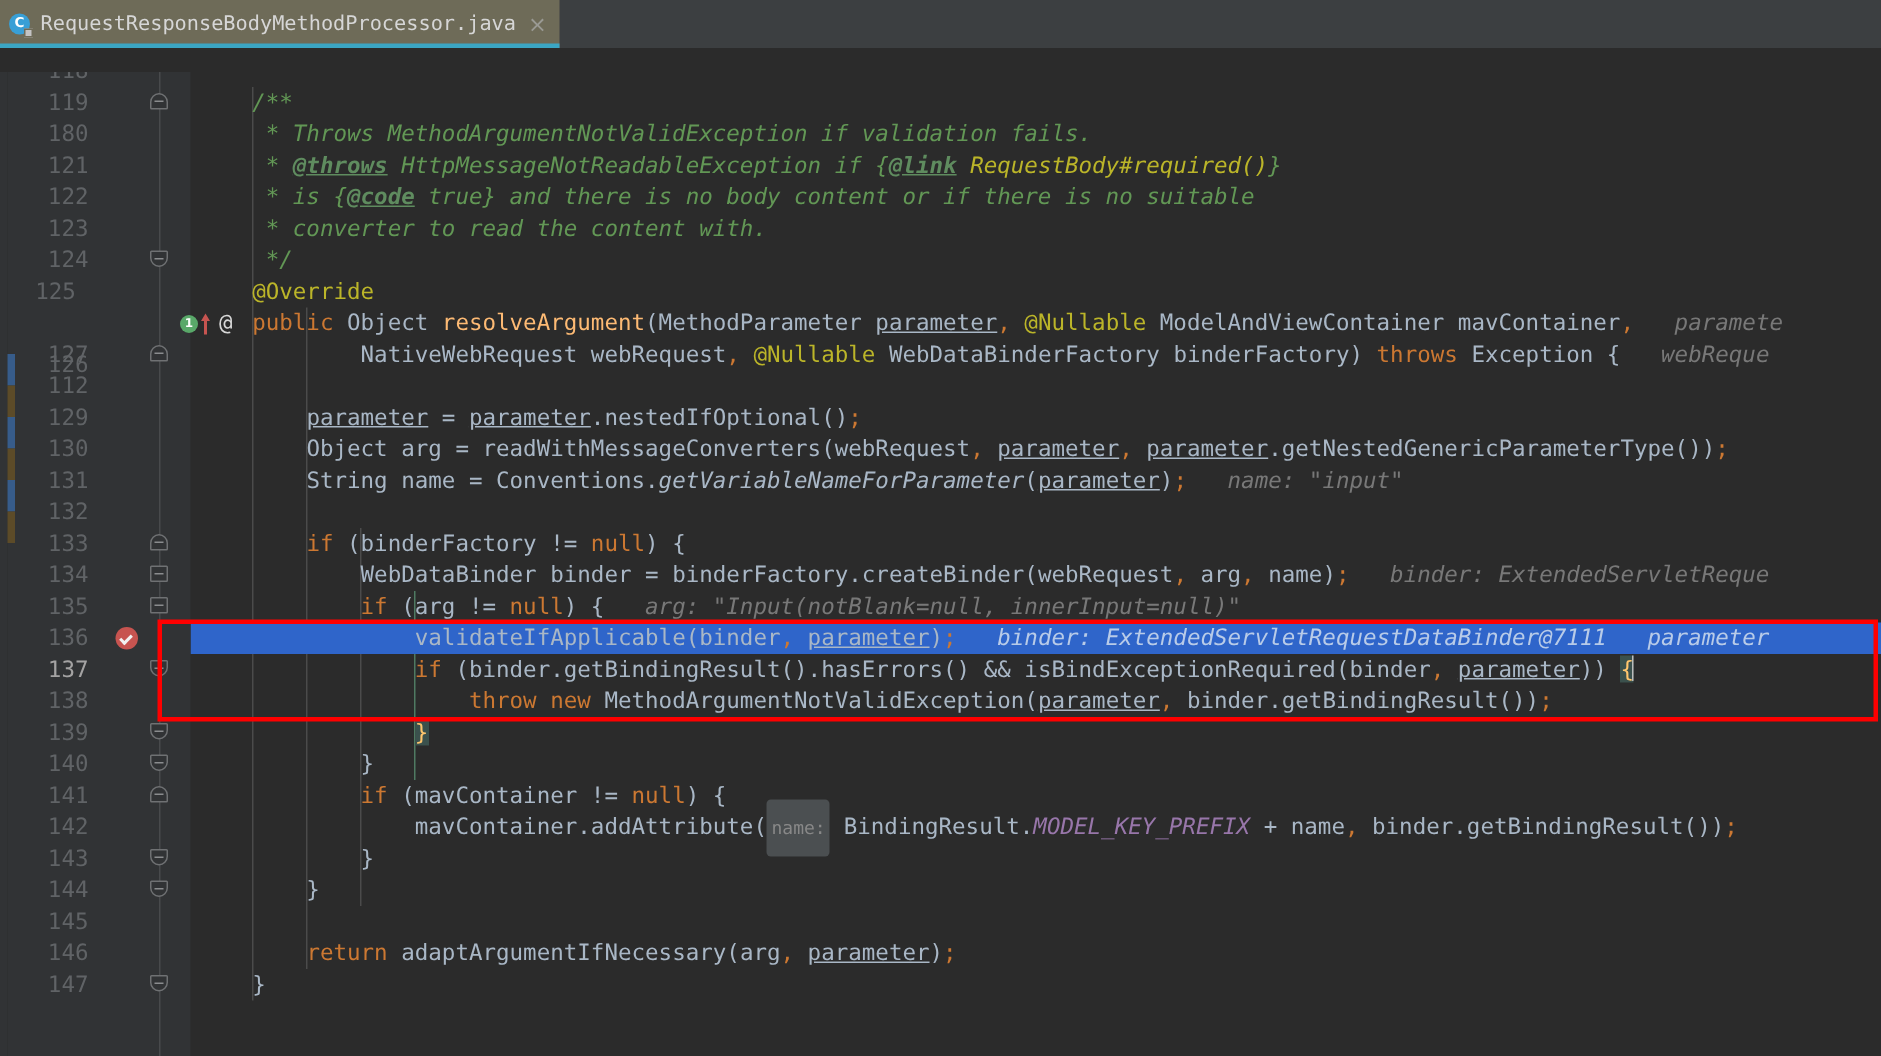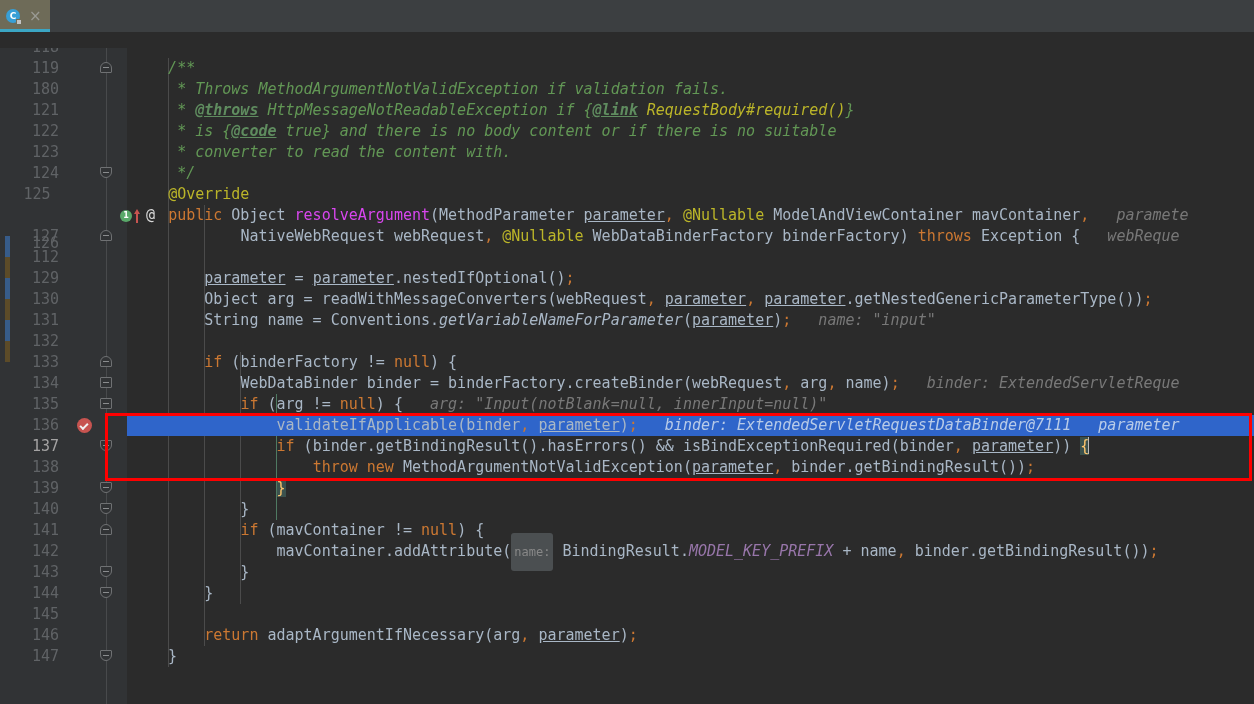--- a/index.html
+++ b/index.html
@@ -184,21 +184,21 @@
 
   
   .iguide {
     position: absolute; width: 1px; background: #4b4b4b;
   }
   .iguide.active { background: #4f7a62; }
 
   
   .kw    { color: #cc7832; }
   .anno  { color: #bbb529; }
-  .fn    { color: #d946ef; }
+  .fn    { color: #fdba74; }
   .txt   { color: #a9b7c6; }
   .cmt   { color: #629755; font-style: italic; }
   .cmtTag{ color: #5f8c5f; font-style: italic; font-weight: bold; text-decoration: underline; }
   .cmtVal{ color: #bbb529; font-style: italic; }
   .param { color: #a9b7c6; text-decoration: underline; }
   .stat  { font-style: italic; }
   .const { color: #9876aa; font-style: italic; }
   .semi  { color: #cc7832; }
   .brace-hl { background: #3b514d; color: #ffc66d; }
   .brace-hl2 { background: #3b514d; color: #ffc66d; }
@@ -223,20 +223,21 @@
 </style>
 </head>
 <body>
 
 <div id="tabbar">
   <div class="tab">
     <span class="tab-icon">
       <span class="circle">C</span>
       <span class="corner"></span>
     </span>
+    <span class="tab-title">RequestResponseBodyMethodProcessor.java</span>
     <span class="tab-close">×</span>
   </div>
 </div>
 
 <div id="editor">
 
   <div id="vcs-strip"></div>
   <div id="gutter">
     <div id="foldline"></div>
   <div class="lnum" style="top: -11px;">118</div>

